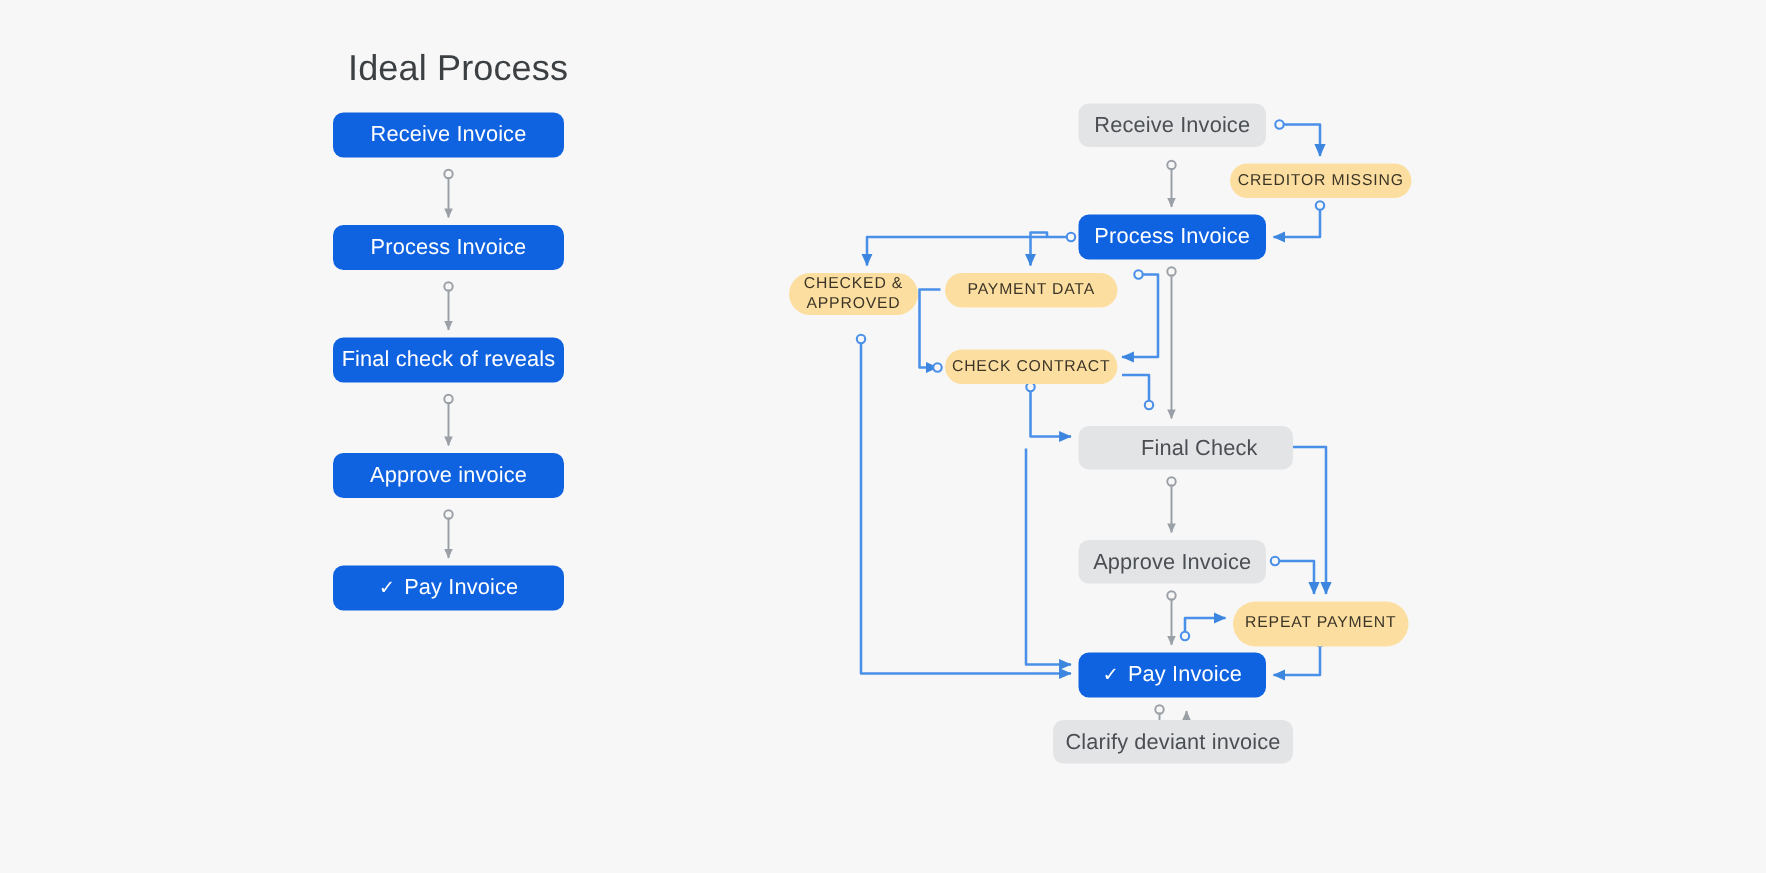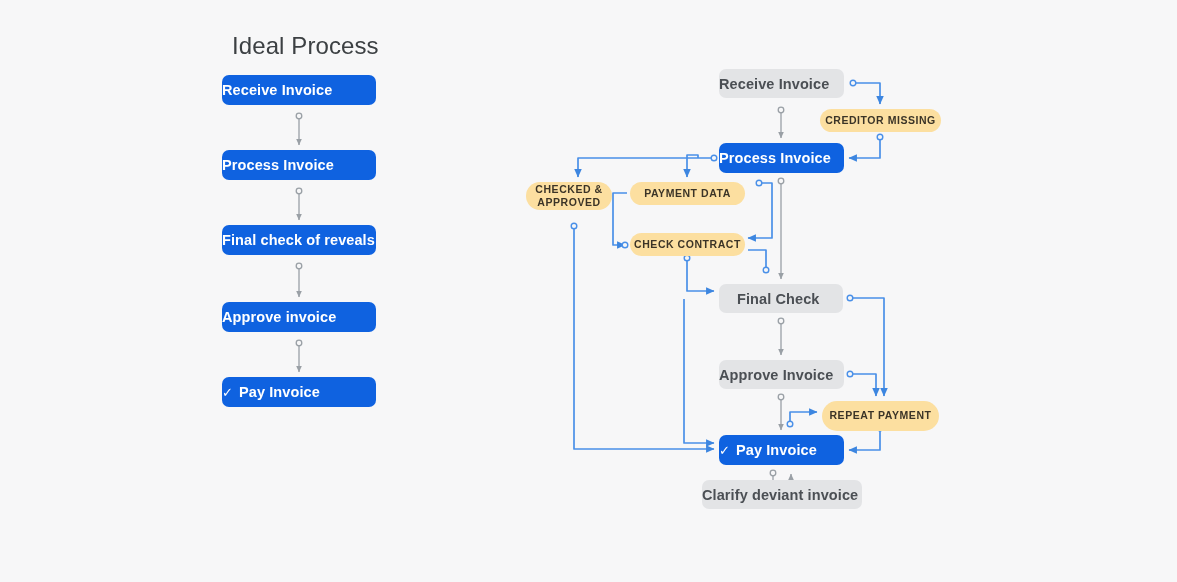--- a/index.html
+++ b/index.html
@@ -20,39 +20,38 @@
     letter-spacing:.1px;
   }
   #title-left{left:232px;top:32px;}
   #title-right{left:634px;top:32px;}
 
   svg#wires{position:absolute;left:0;top:0;width:1177px;height:582px;pointer-events:none;}
 
   .node{
     position:absolute;
     box-sizing:border-box;
-    display:flex;align-items:center;justify-content:flex-start;
+    display:flex;align-items:center;justify-content:center;
     border-radius:7px;
     font-size:14.5px;
     white-space:nowrap;
     letter-spacing:.1px;
-    font-weight:bold;
   }
   .node.blue{background:#0f62e0;color:#ffffff;}
   .node.gray{background:#e3e4e6;color:#4b4f54;}
   .pill{
     position:absolute;
     box-sizing:border-box;
     display:flex;align-items:center;justify-content:center;
     text-align:center;
     background:#fcdfa0;
     color:#3b3427;
     border-radius:16px;
     font-size:10.5px;
-    font-weight:bold;
+    font-weight:normal;
     letter-spacing:.55px;
     line-height:1.25;
   }
   .chk{margin-right:6px;font-size:13px;}
 </style>
 </head>
 <body>
 
 <div id="stage">
 
@@ -154,21 +153,21 @@
         <span>Pay Invoice</span>
       </div>
     </div>
   <div id="right-nodes">
       <div class="node gray" style="left: 719px; top: 69px; width: 125px; height: 29px;">
         <span>Receive Invoice</span>
       </div>
       <div class="node blue" style="left: 719px; top: 143px; width: 125px; height: 30px;">
         <span>Process Invoice</span>
       </div>
-      <div class="node gray" style="left: 719px; top: 284px; width: 124px; height: 29px; padding-left: 18px;">
+      <div class="node gray" style="left: 719px; top: 284px; width: 143px; height: 29px; padding-left: 18px;">
         <span>Final Check</span>
       </div>
       <div class="node gray" style="left: 719px; top: 360px; width: 125px; height: 29px;">
         <span>Approve Invoice</span>
       </div>
       <div class="node blue" style="left: 719px; top: 435px; width: 125px; height: 30px;">
         <span class="chk">✓</span>
         <span>Pay Invoice</span>
       </div>
       <div class="node gray" style="left: 702px; top: 480px; width: 160px; height: 29px;">

